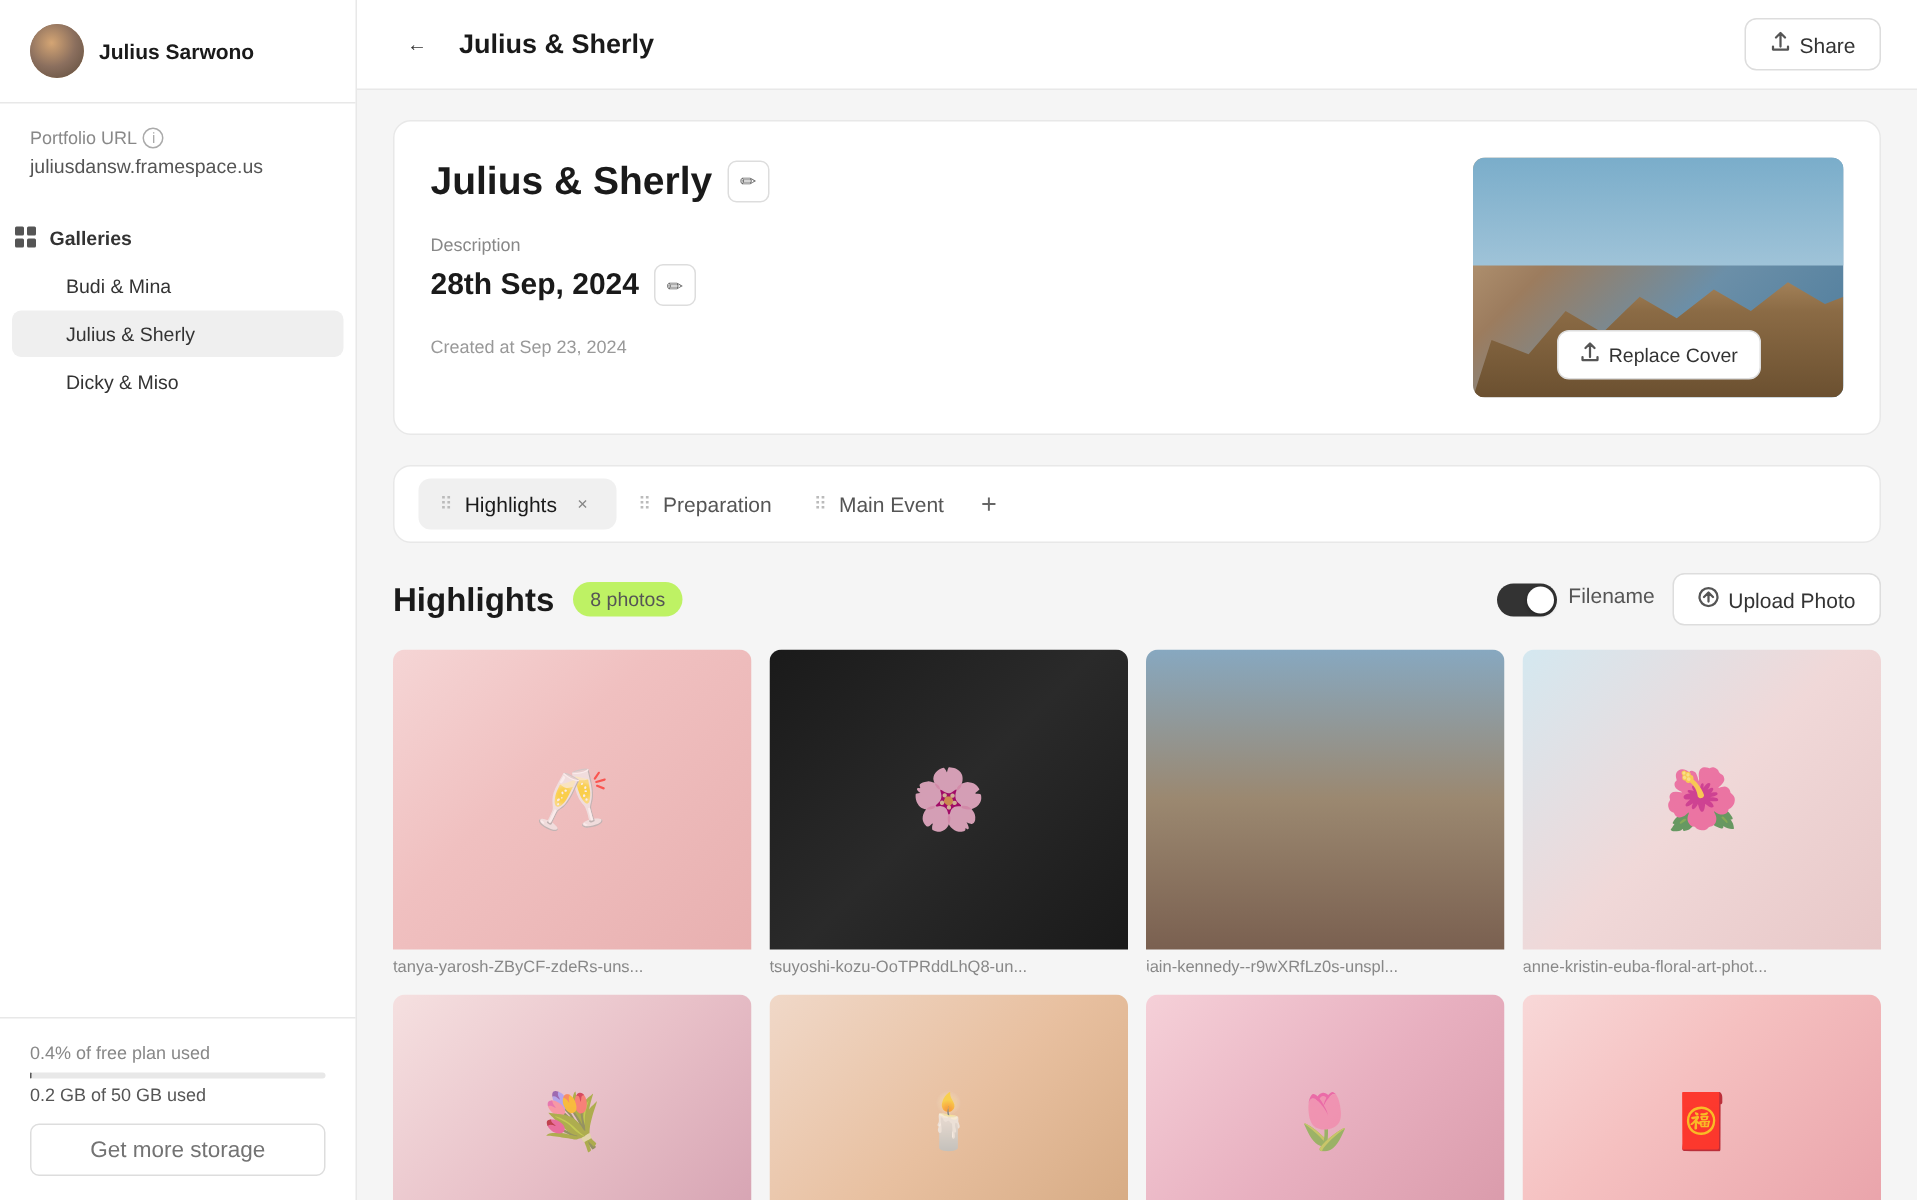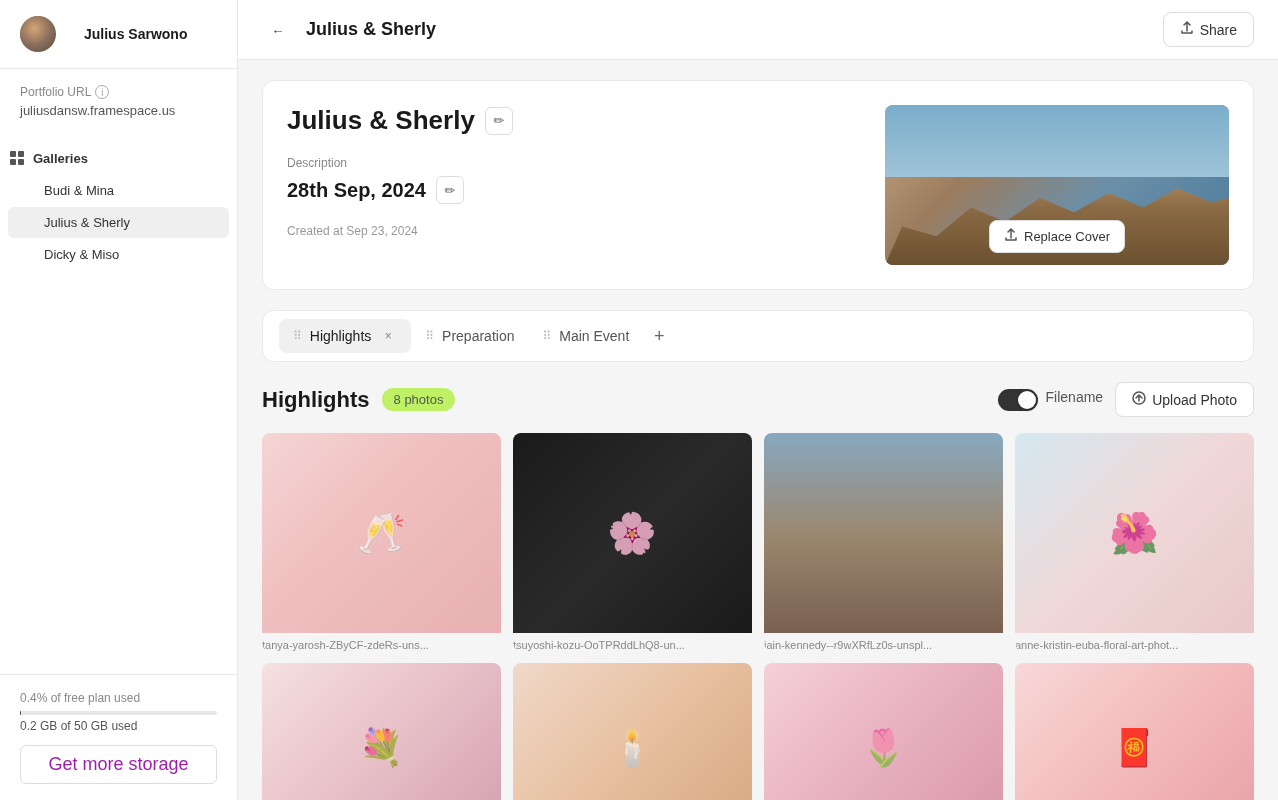--- a/index.html
+++ b/index.html
@@ -11,21 +11,21 @@
       min-width: 238px;
       background: #fff;
       border-right: 1px solid #e8e8e8;
       display: flex;
       flex-direction: column;
       padding: 0;
     }
     .sidebar-user {
       display: flex;
       align-items: center;
-      gap: 28px;
+      gap: 10px;
       padding: 16px 20px;
       border-bottom: 1px solid #e8e8e8;
     }
     .avatar {
       width: 36px;
       height: 36px;
       border-radius: 50%;
       background: linear-gradient(135deg, #8b6f5e 0%, #c4a882 100%);
       display: flex;
       align-items: center;
@@ -132,22 +132,22 @@
       font-size: 12px;
       color: #555;
       margin-bottom: 12px;
     }
     .get-more-storage-btn {
       width: 100%;
       padding: 8px;
       border: 1px solid #ddd;
       border-radius: 6px;
       background: #fff;
-      font-size: 18px;
-      color: #a21caf;
+      font-size: 15px;
+      color: #737373;
       cursor: pointer;
       text-align: center;
     }
 
     
     .main {
       flex: 1;
       display: flex;
       flex-direction: column;
       overflow: hidden;
@@ -254,21 +254,21 @@
       color: #1a1a1a;
     }
     .created-at {
       font-size: 12px;
       color: #999;
       margin-top: 8px;
     }
 
     
     .cover-image {
-      width: 344px;
+      width: 247px;
       height: 160px;
       border-radius: 8px;
       overflow: hidden;
       position: relative;
       flex-shrink: 0;
     }
     .cover-image-bg {
       width: 100%;
       height: 100%;
       background: linear-gradient(135deg, #c5a882 0%, #9c7c5e 30%, #6b8fa8 60%, #4a7a9b 100%);

